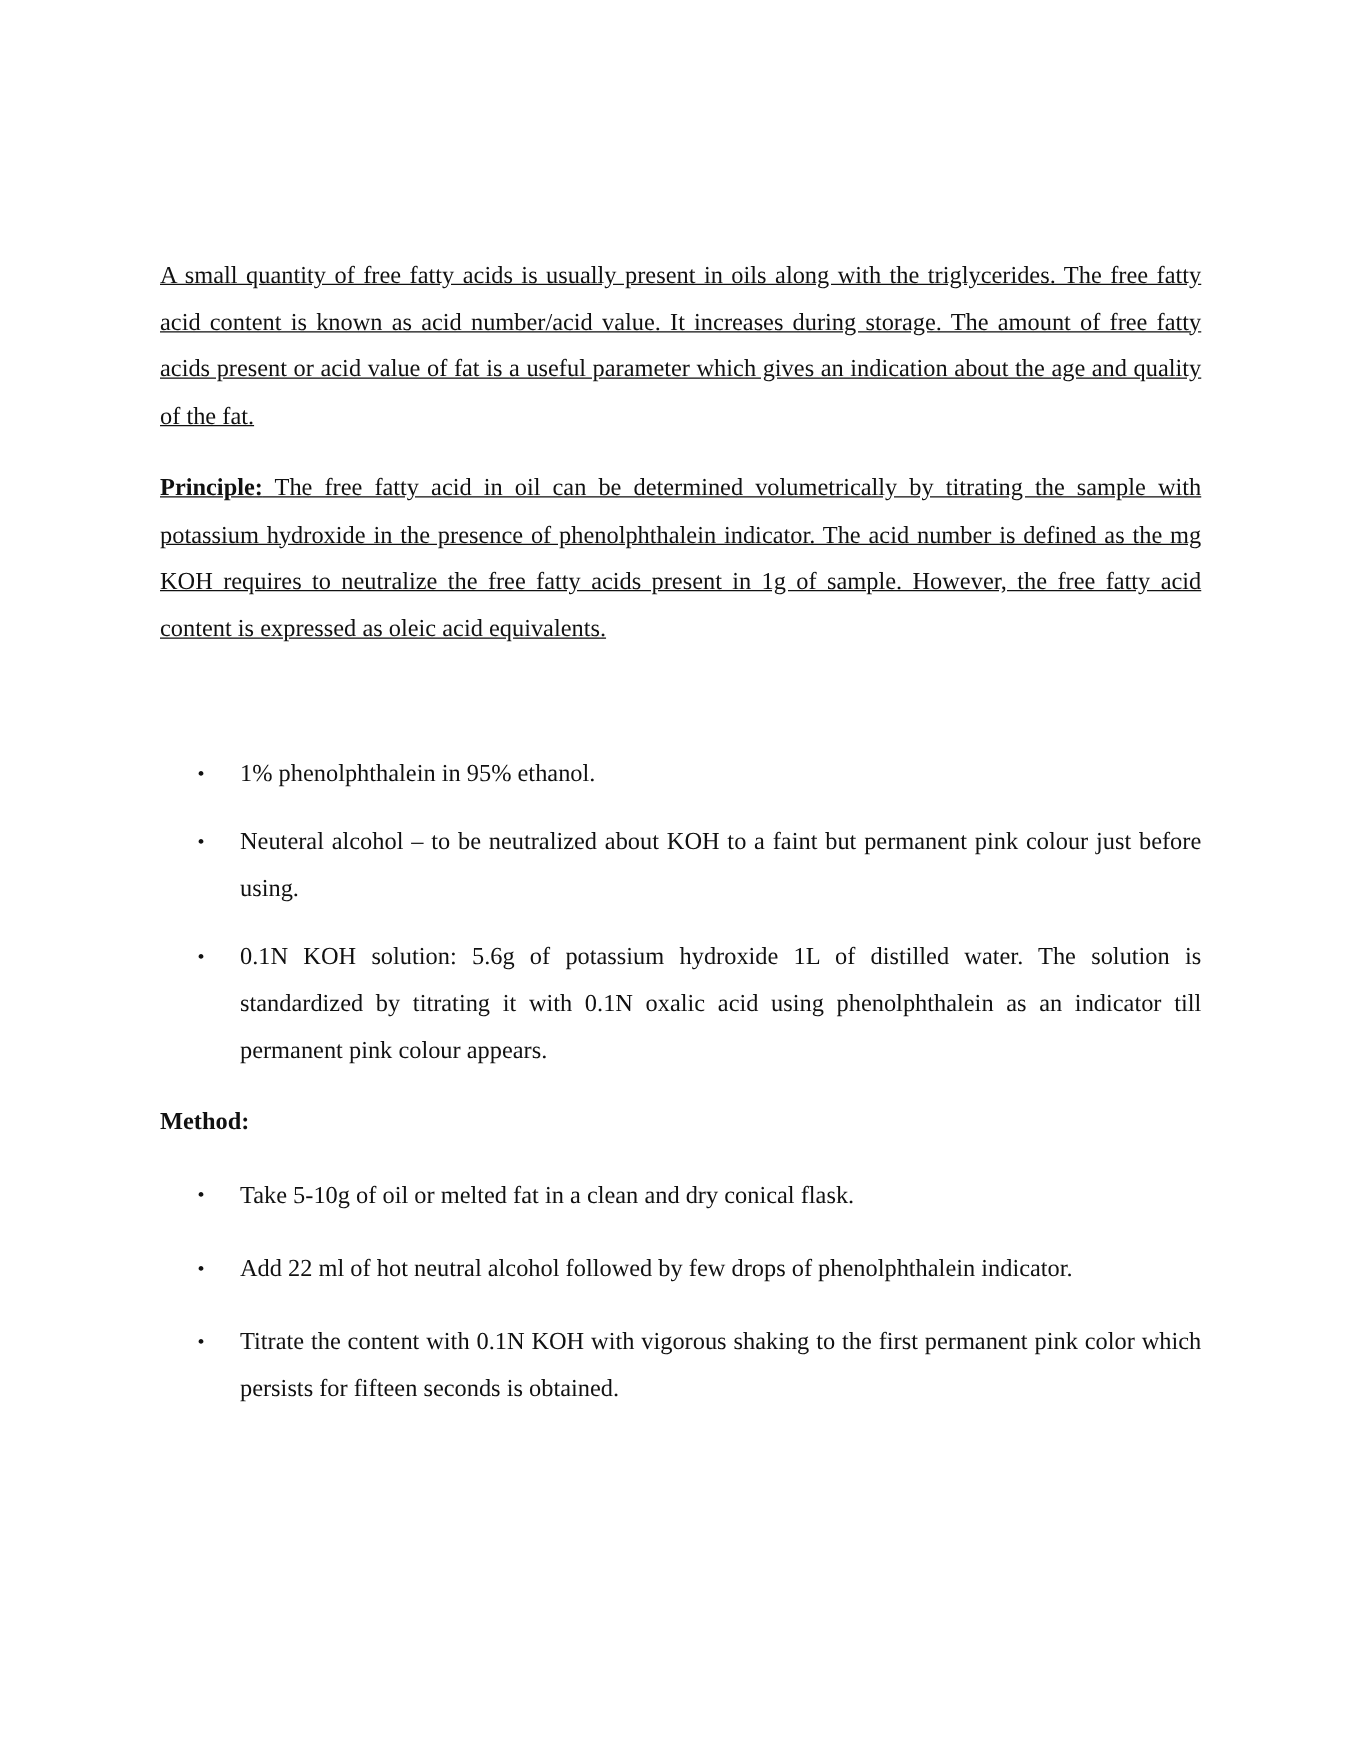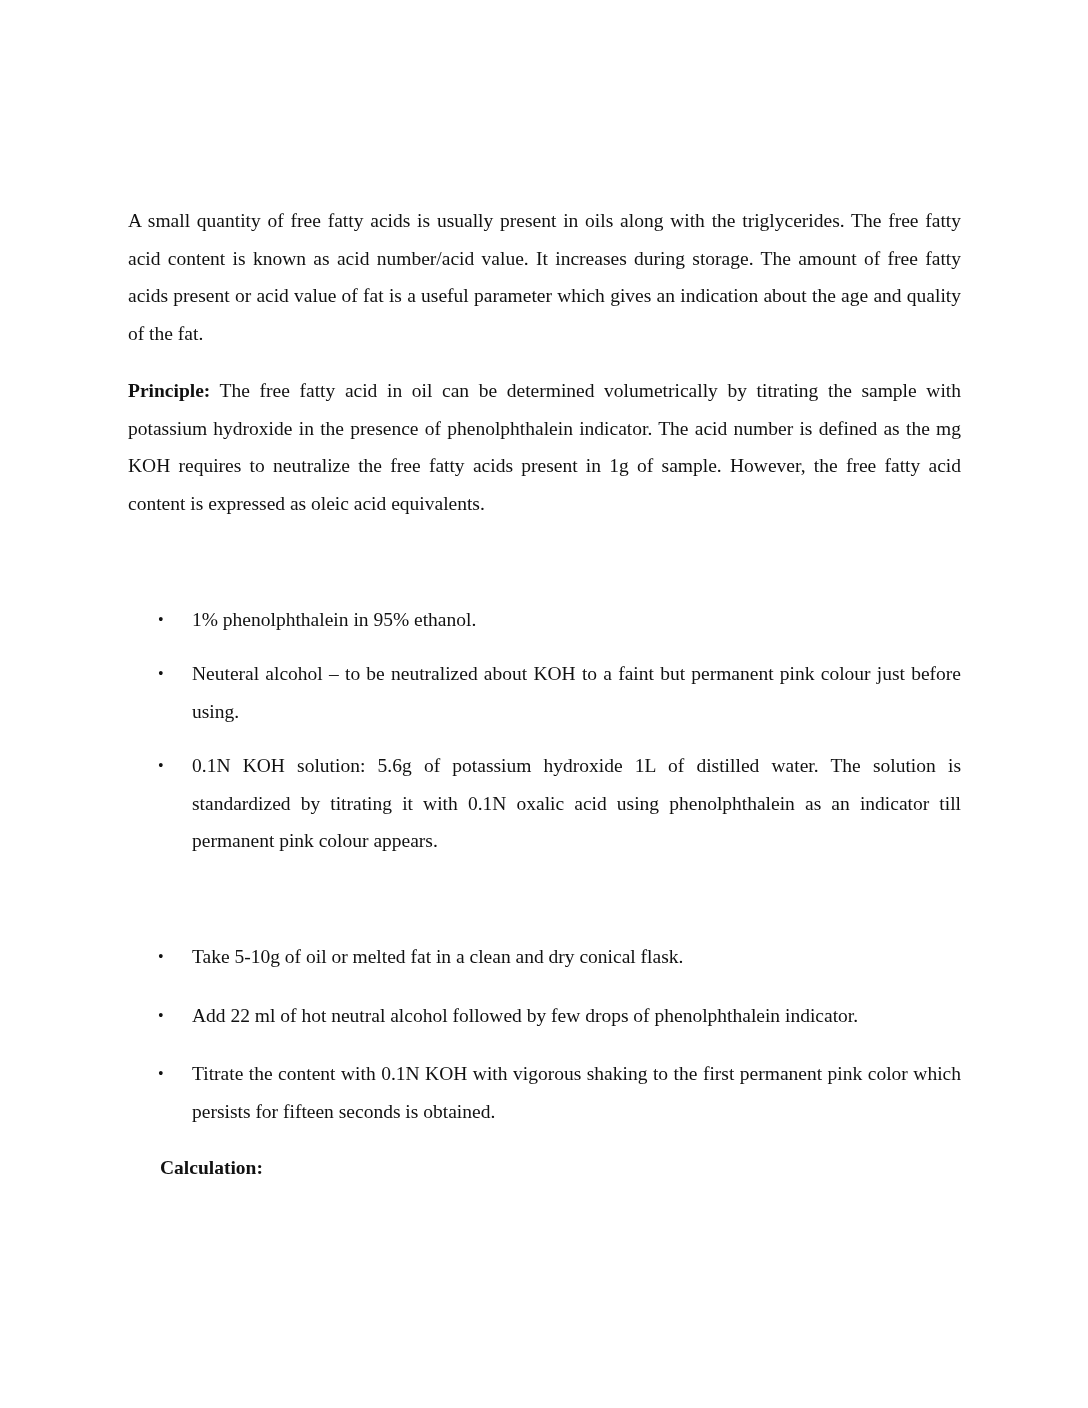--- a/index.html
+++ b/index.html
@@ -4,21 +4,21 @@
   <style>
     html, body { margin: 0; padding: 0; background: #ffffff; }
     body {
       width: 1088px; height: 1408px; position: relative; overflow: hidden;
       font-family: "Liberation Serif", "DejaVu Serif", serif;
       color: #111111;
       font-size: 19.5px;
     }
     .page { position: absolute; left: 0; top: 0; width: 1088px; height: 1408px; }
     .blk { position: absolute; left: 128px; width: 833px; margin: 0; }
-    .just { text-align: justify; text-align-last: left; line-height: 37.5px; }
+    .just { text-align: justify; text-align-last: left; line-height: 37.5px; text-decoration: underline; }
     .bold { font-weight: bold; }
     .title { top: 147px; font-weight: bold; font-size: 19.5px; line-height: 30px; }
     .intro { top: 202px; }
     .principle { top: 372px; }
     .materials-h { top: 545px; line-height: 30px; }
     .method-h { top: 883px; line-height: 30px; }
     .calc-h { left: 160px; top: 1153px; line-height: 30px; }
     .formula { left: 278px; top: 1211px; line-height: 30px; width: auto; }
     .item { position: absolute; left: 128px; width: 833px; }
     .bullet { position: absolute; left: 30px; top: 0; line-height: 37.5px; font-size: 16px; }
@@ -47,30 +47,30 @@
   </div>
   <div class="item m2">
     <span class="bullet">•</span>
     <span class="item-text">Neuteral alcohol – to be neutralized about KOH to a faint but permanent pink colour just before using.</span>
   </div>
   <div class="item m3">
     <span class="bullet">•</span>
     <span class="item-text">0.1N KOH solution: 5.6g of potassium hydroxide 1L of distilled water. The solution is standardized by titrating it with 0.1N oxalic acid using phenolphthalein as an indicator till permanent pink colour appears.</span>
   </div>
 
+  <p class="blk bold method-h">Method:</p>
 
   <div class="item s1">
     <span class="bullet">•</span>
     <span class="item-text">Take 5-10g of oil or melted fat in a clean and dry conical flask.</span>
   </div>
   <div class="item s2">
     <span class="bullet">•</span>
     <span class="item-text">Add 22 ml of hot neutral alcohol followed by few drops of phenolphthalein indicator.</span>
   </div>
   <div class="item s3">
     <span class="bullet">•</span>
     <span class="item-text">Titrate the content with 0.1N KOH with vigorous shaking to the first permanent pink color which persists for fifteen seconds is obtained.</span>
   </div>
 
-  <p class="blk bold calc-h">Calculation:</p>
 
 
 </div>
 
 </body></html>

